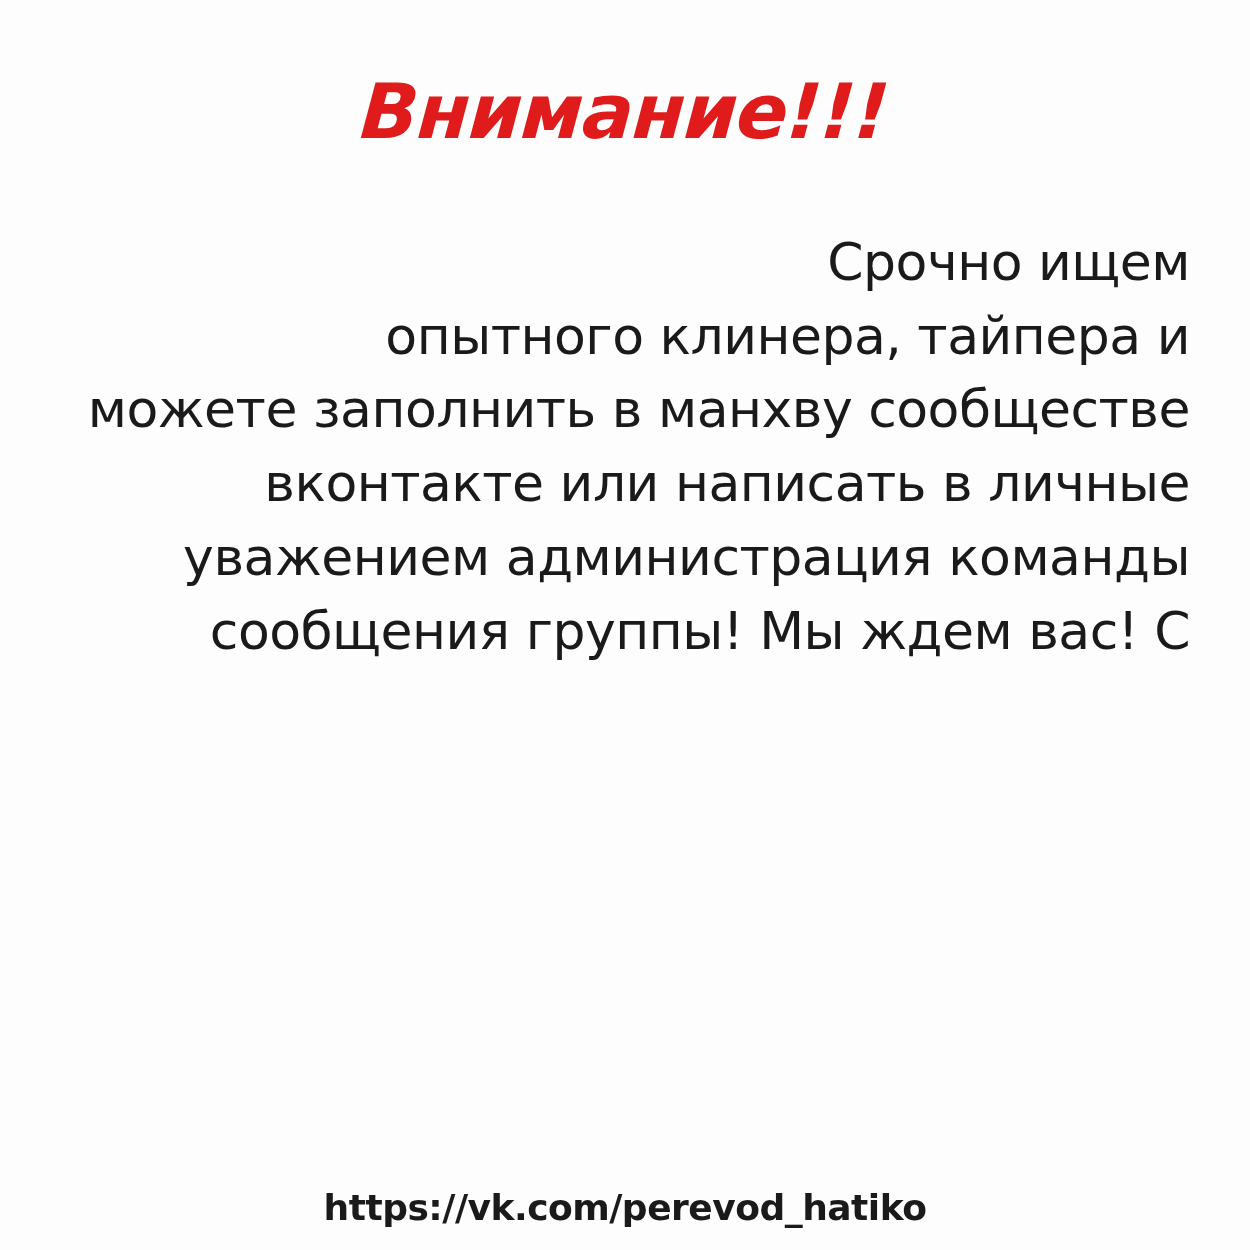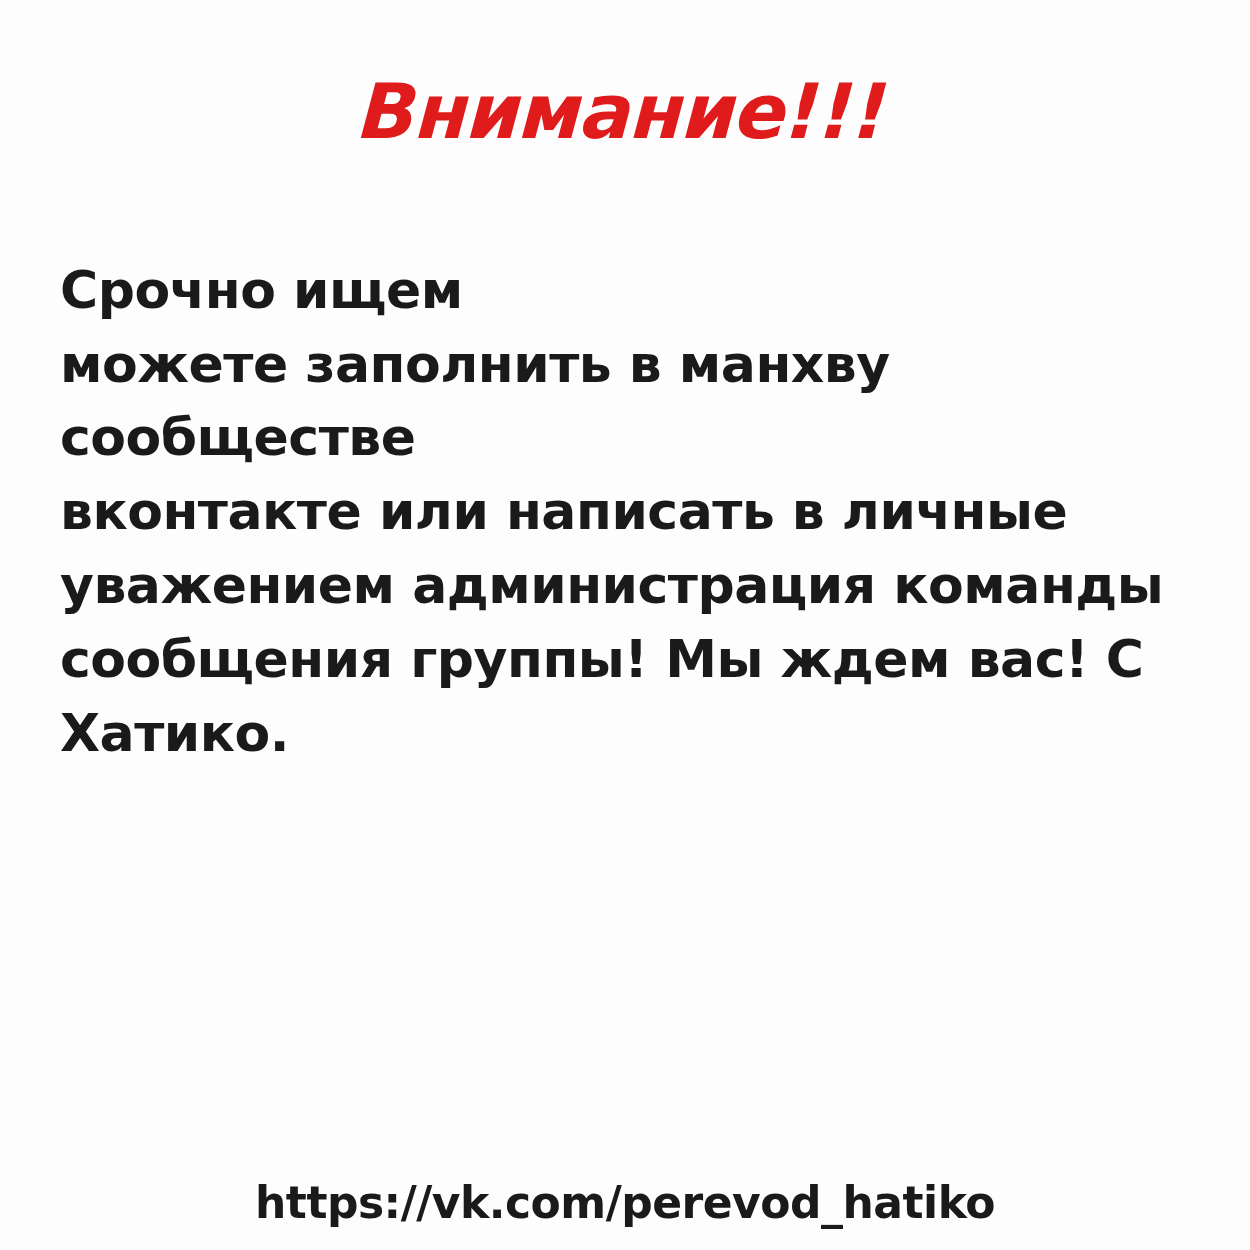--- a/index.html
+++ b/index.html
@@ -29,60 +29,60 @@
     font-family: "DejaVu Sans", sans-serif;
     font-weight: bold;
     font-style: italic;
     font-size: 76px;
     letter-spacing: -1px;
     line-height: 1.05;
     text-align: center;
     transform: skewX(-4deg);
   }
   .body-block {
-    margin-top: 102px;
+    margin-top: 74px;
     width: 1130px;
-    text-align: left;
+    text-align: right;
     color: #1a1a1a;
     font-family: "DejaVu Sans", sans-serif;
-    font-weight: bold;
+    font-weight: normal;
     font-size: 52px;
     line-height: 1.42;
     letter-spacing: -0.5px;
   }
   .line {
     display: block;
   }
   .spacer {
     flex: 1 1 auto;
   }
   .link {
     margin-bottom: 22px;
     color: #1a1a1a;
     font-family: "DejaVu Sans", sans-serif;
     font-weight: bold;
-    font-size: 44px;
+    font-size: 36px;
     letter-spacing: -0.5px;
     text-align: center;
     text-decoration: none;
   }
 </style>
 </head>
 <body>
 
 <div class="page">
 
   <div class="headline">Внимание!!!</div>
 
   <div class="body-block">
     <span class="line">Срочно ищем</span>
+    <span class="line">опытного клинера, тайпера и</span>
     <span class="line">можете заполнить в манхву сообществе</span>
     <span class="line">вконтакте или написать в личные</span>
     <span class="line">уважением администрация команды</span>
     <span class="line">сообщения группы! Мы ждем вас! С</span>
-    <span class="line">Хатико.</span>
   </div>
 
   <div class="spacer"></div>
 
   <a class="link">https://vk.com/perevod_hatiko</a>
 
 </div>
 
 </body></html>

